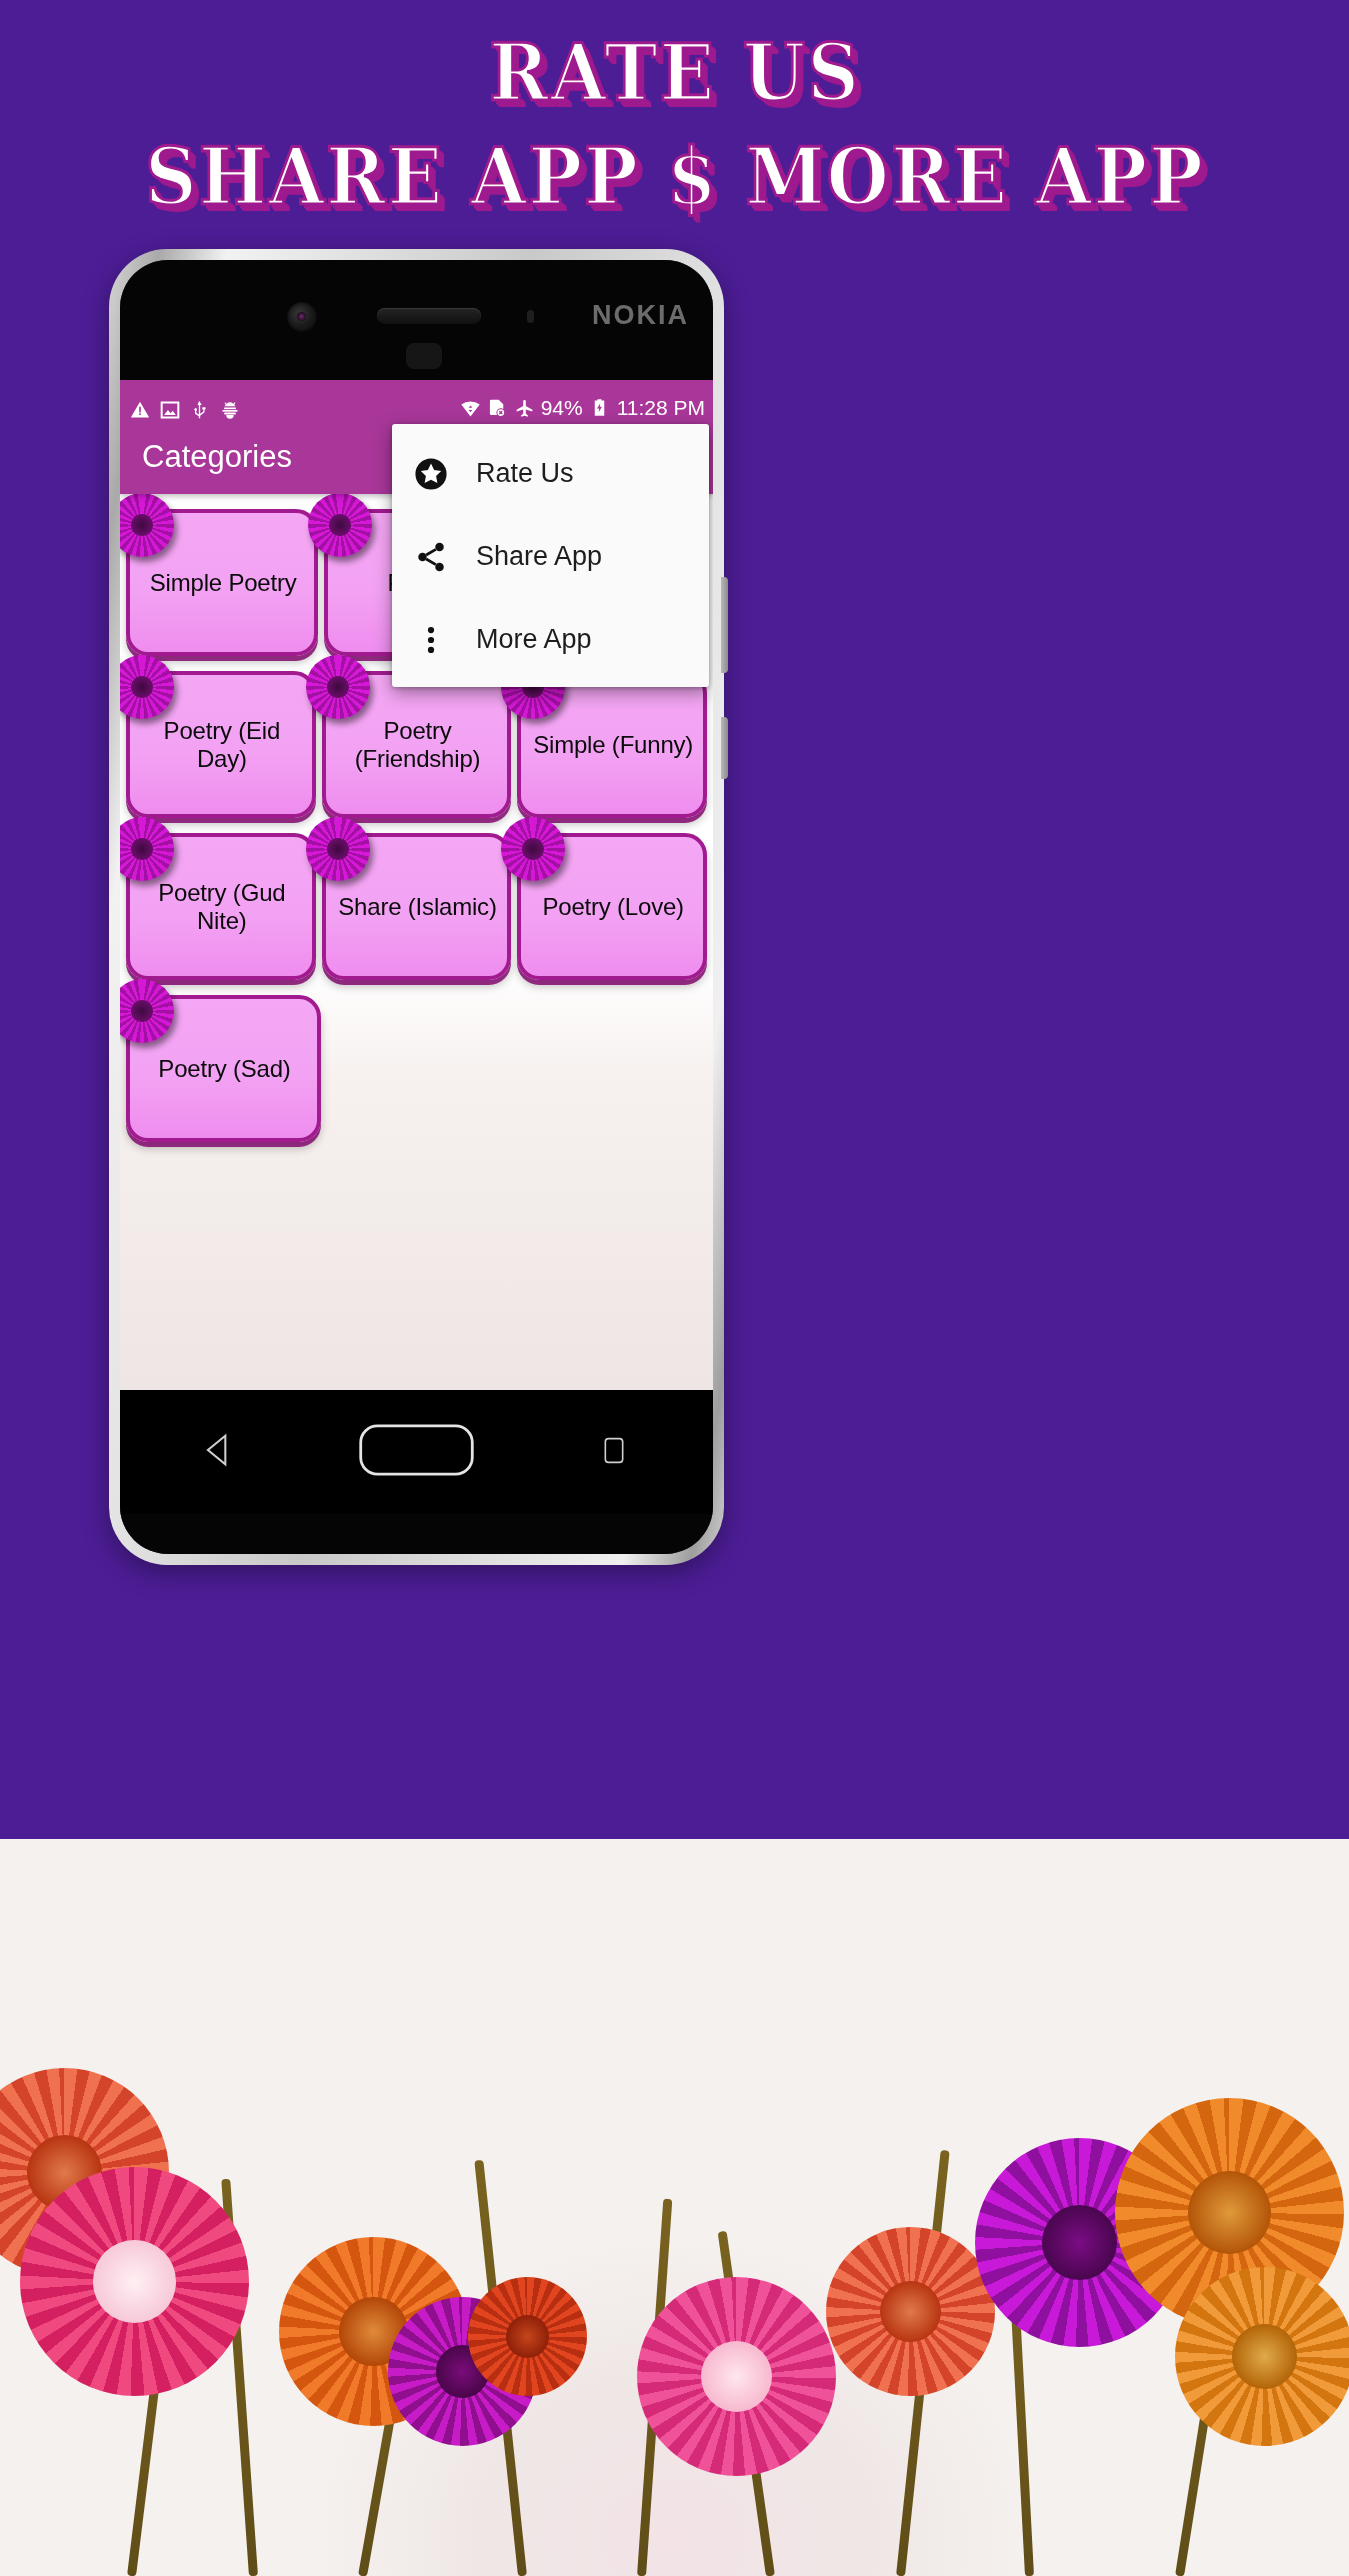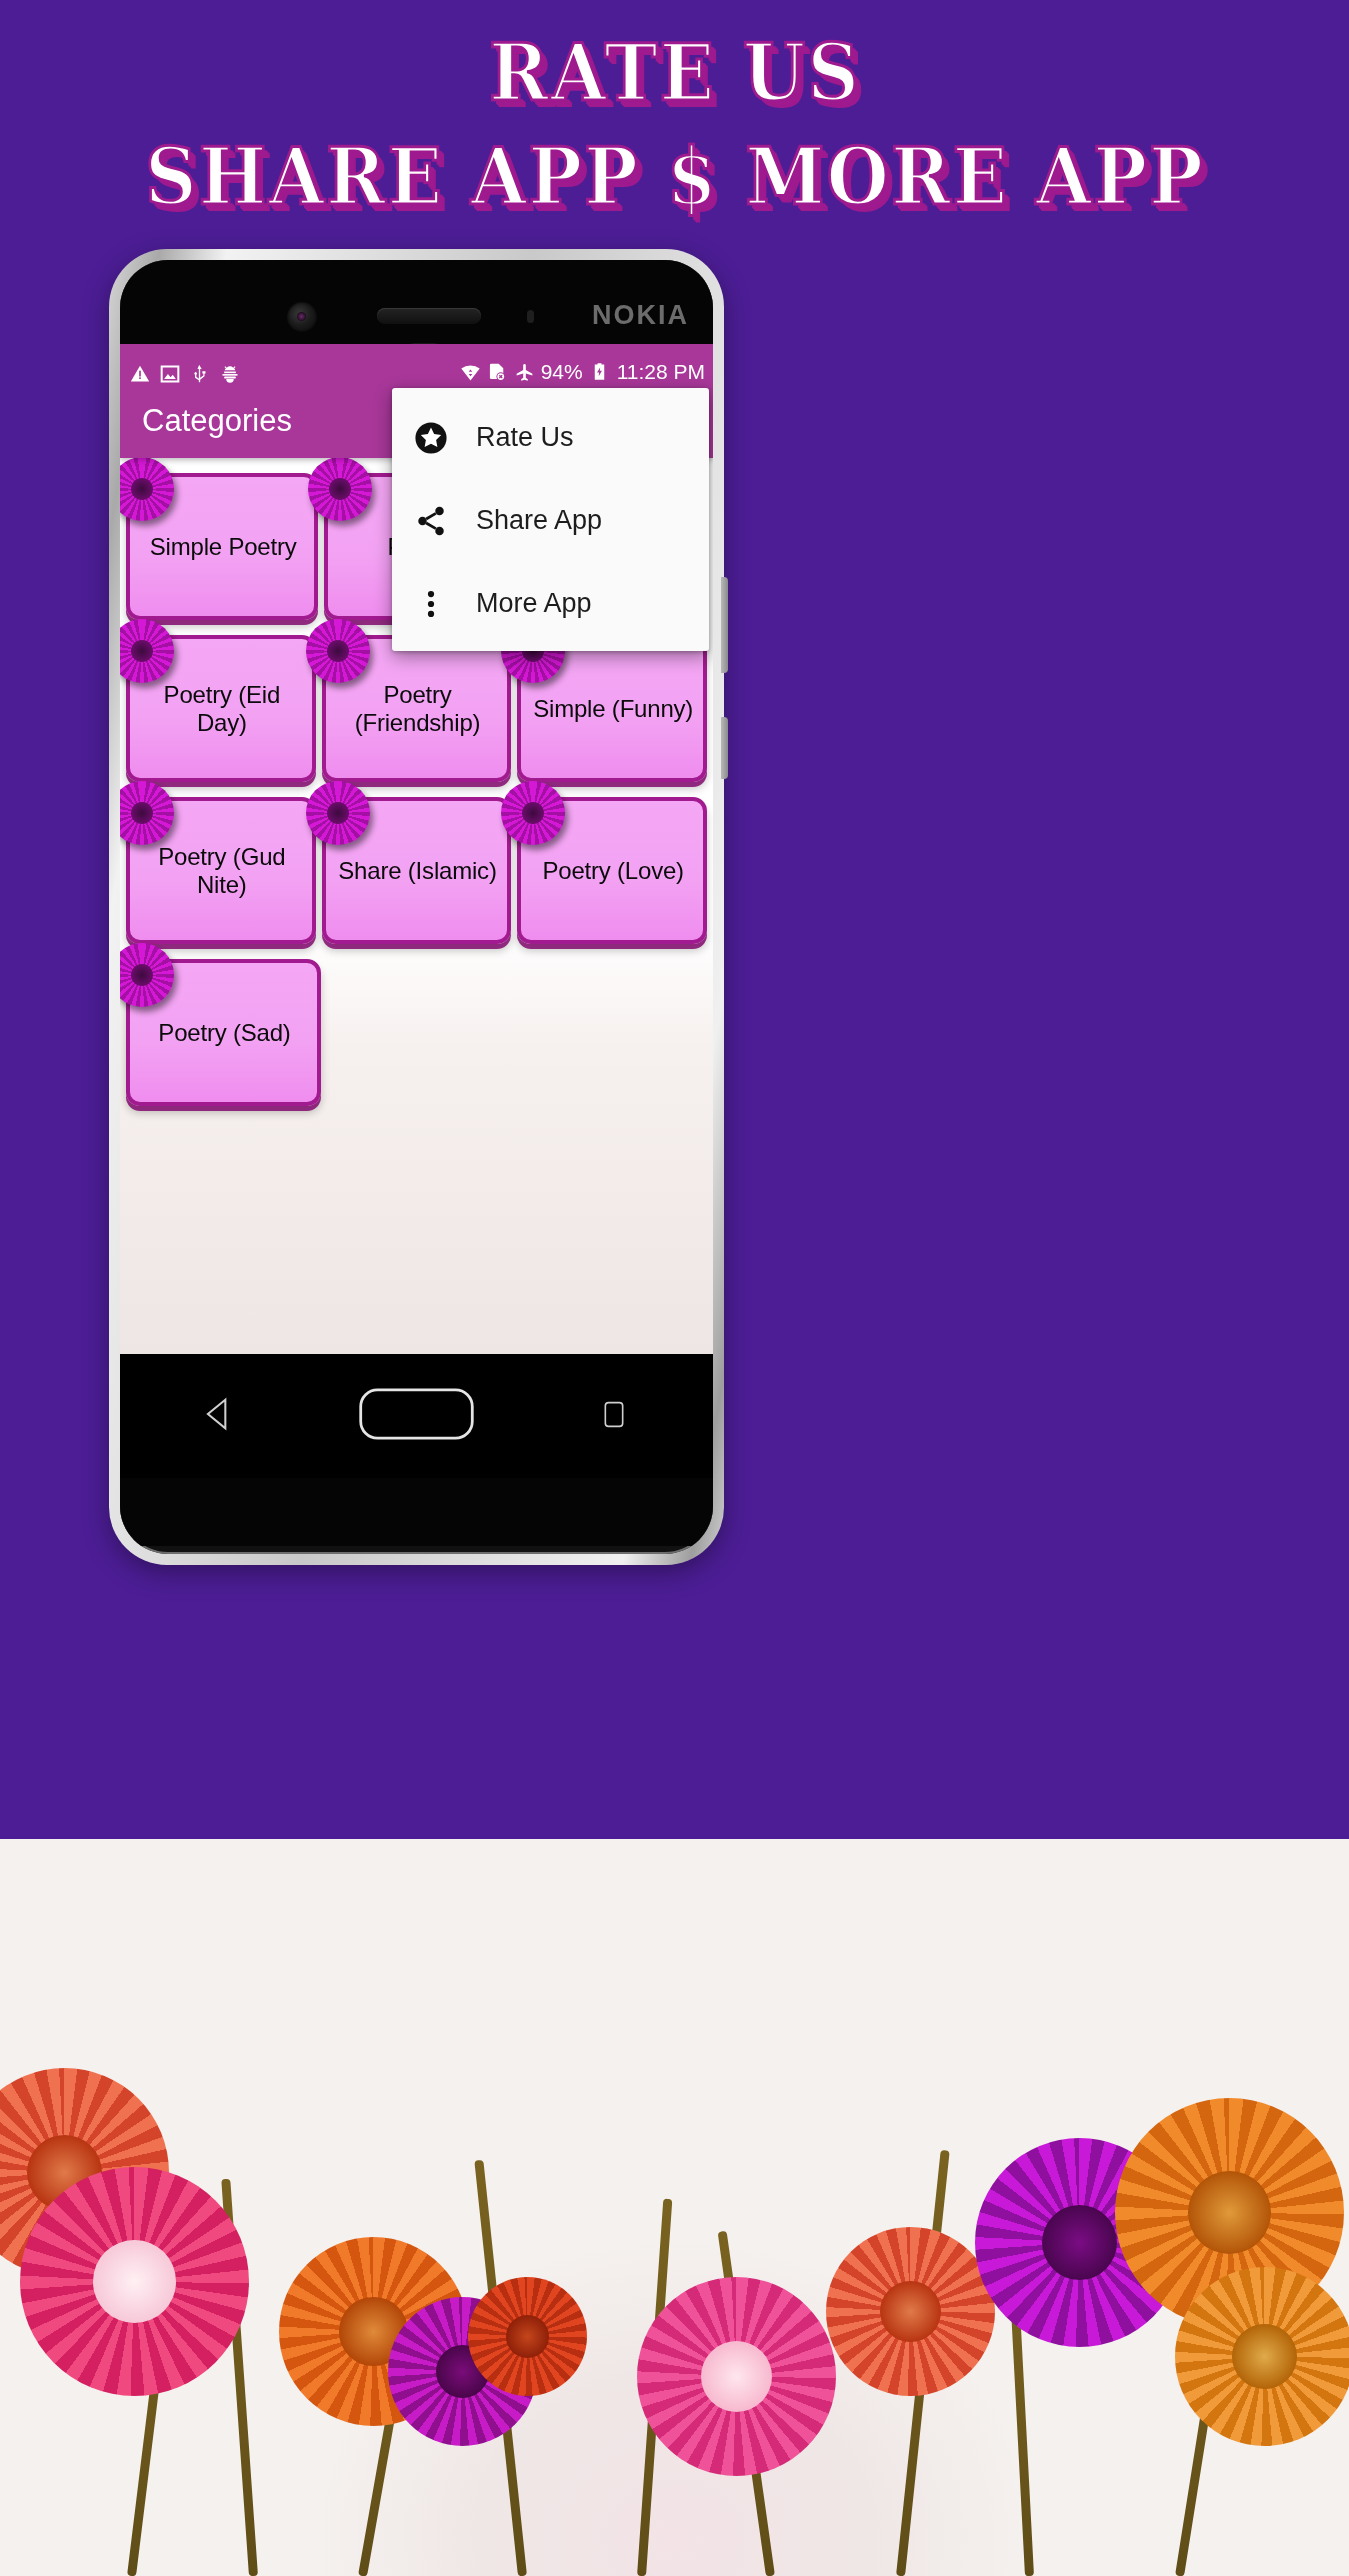--- a/index.html
+++ b/index.html
@@ -120,21 +120,21 @@
     width: 7px;
     border-radius: 0 4px 4px 0;
     background: linear-gradient(to right,#b9b9b9,#8b8b8b);
   }
   .side-btn.vol { top: 328px; height: 96px; }
   .side-btn.pwr { top: 468px; height: 62px; }
 
   
   .bezel-top {
     position: relative;
-    height: 84px;
+    height: 120px;
     background: #050505;
   }
   .cam {
     position: absolute; left: 167px; top: 42px;
     width: 30px; height: 30px; border-radius: 50%;
     background: radial-gradient(circle at 42% 40%, #3a3a3a 0%, #1b1b1b 46%, #0a0a0a 100%);
     box-shadow: inset 0 0 3px #000;
   }
   .cam::after {
     content:"";
@@ -221,21 +221,21 @@
   .grid-row {
     display: flex;
     gap: 6px;
     margin-bottom: 7px;
   }
   .tile {
     position: relative;
     flex: 1 1 0;
     height: 147px;
     margin-top: 8px;
-    border-radius: 14px;
+    border-radius: 22px;
     border: 4px solid #a21a8f;
     background: linear-gradient(to bottom, #f4a7f4 0%, #f3a2f3 55%, #ef8def 100%);
     box-shadow: 0 5px 0 rgba(130,12,112,.85), 0 7px 9px rgba(0,0,0,.22);
     display: flex;
     align-items: center;
     justify-content: center;
     text-align: center;
     padding: 4px 8px 4px 10px;
   }
   .tile-label {

